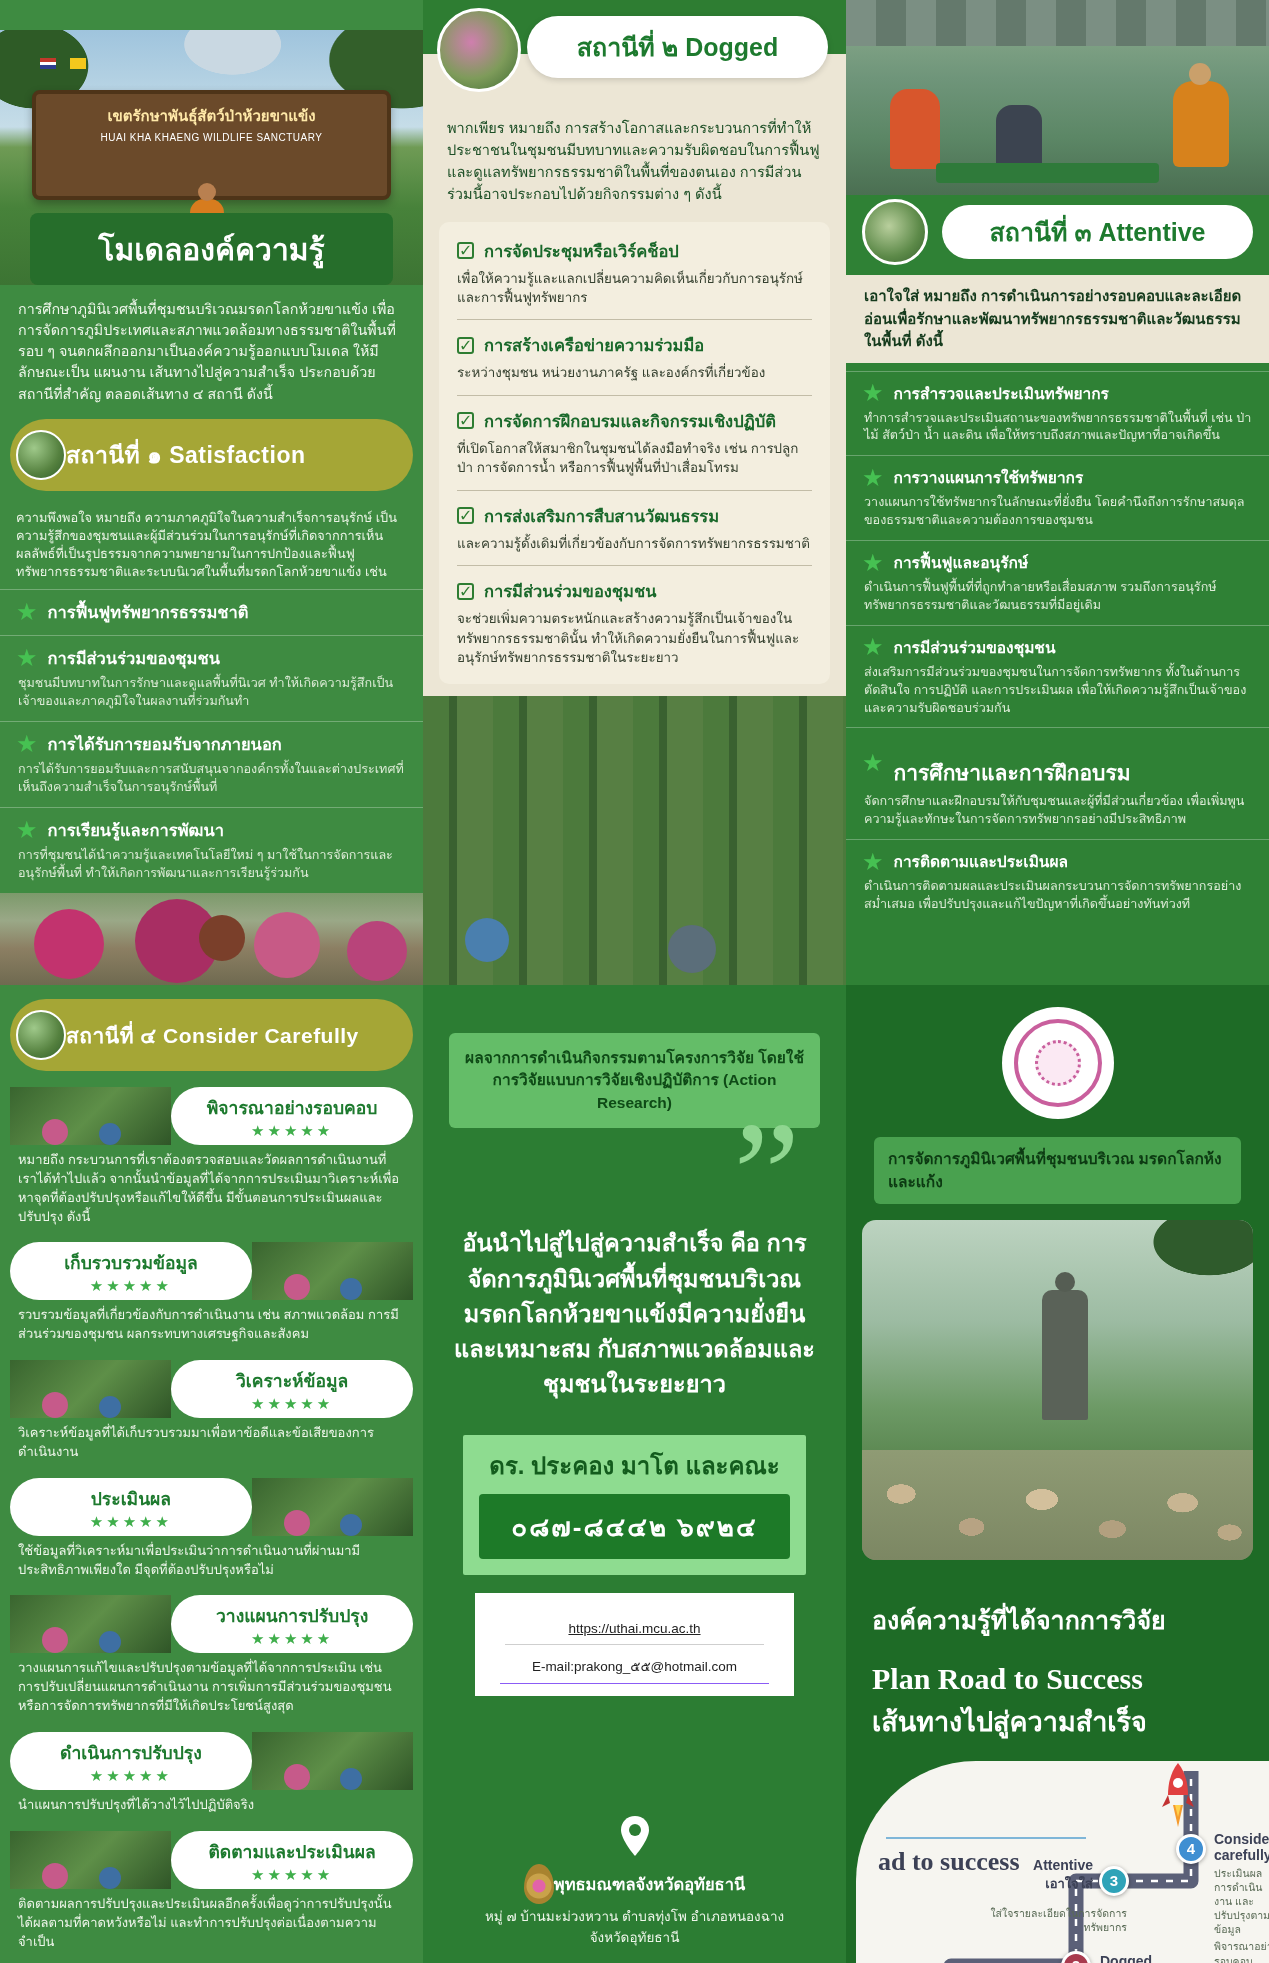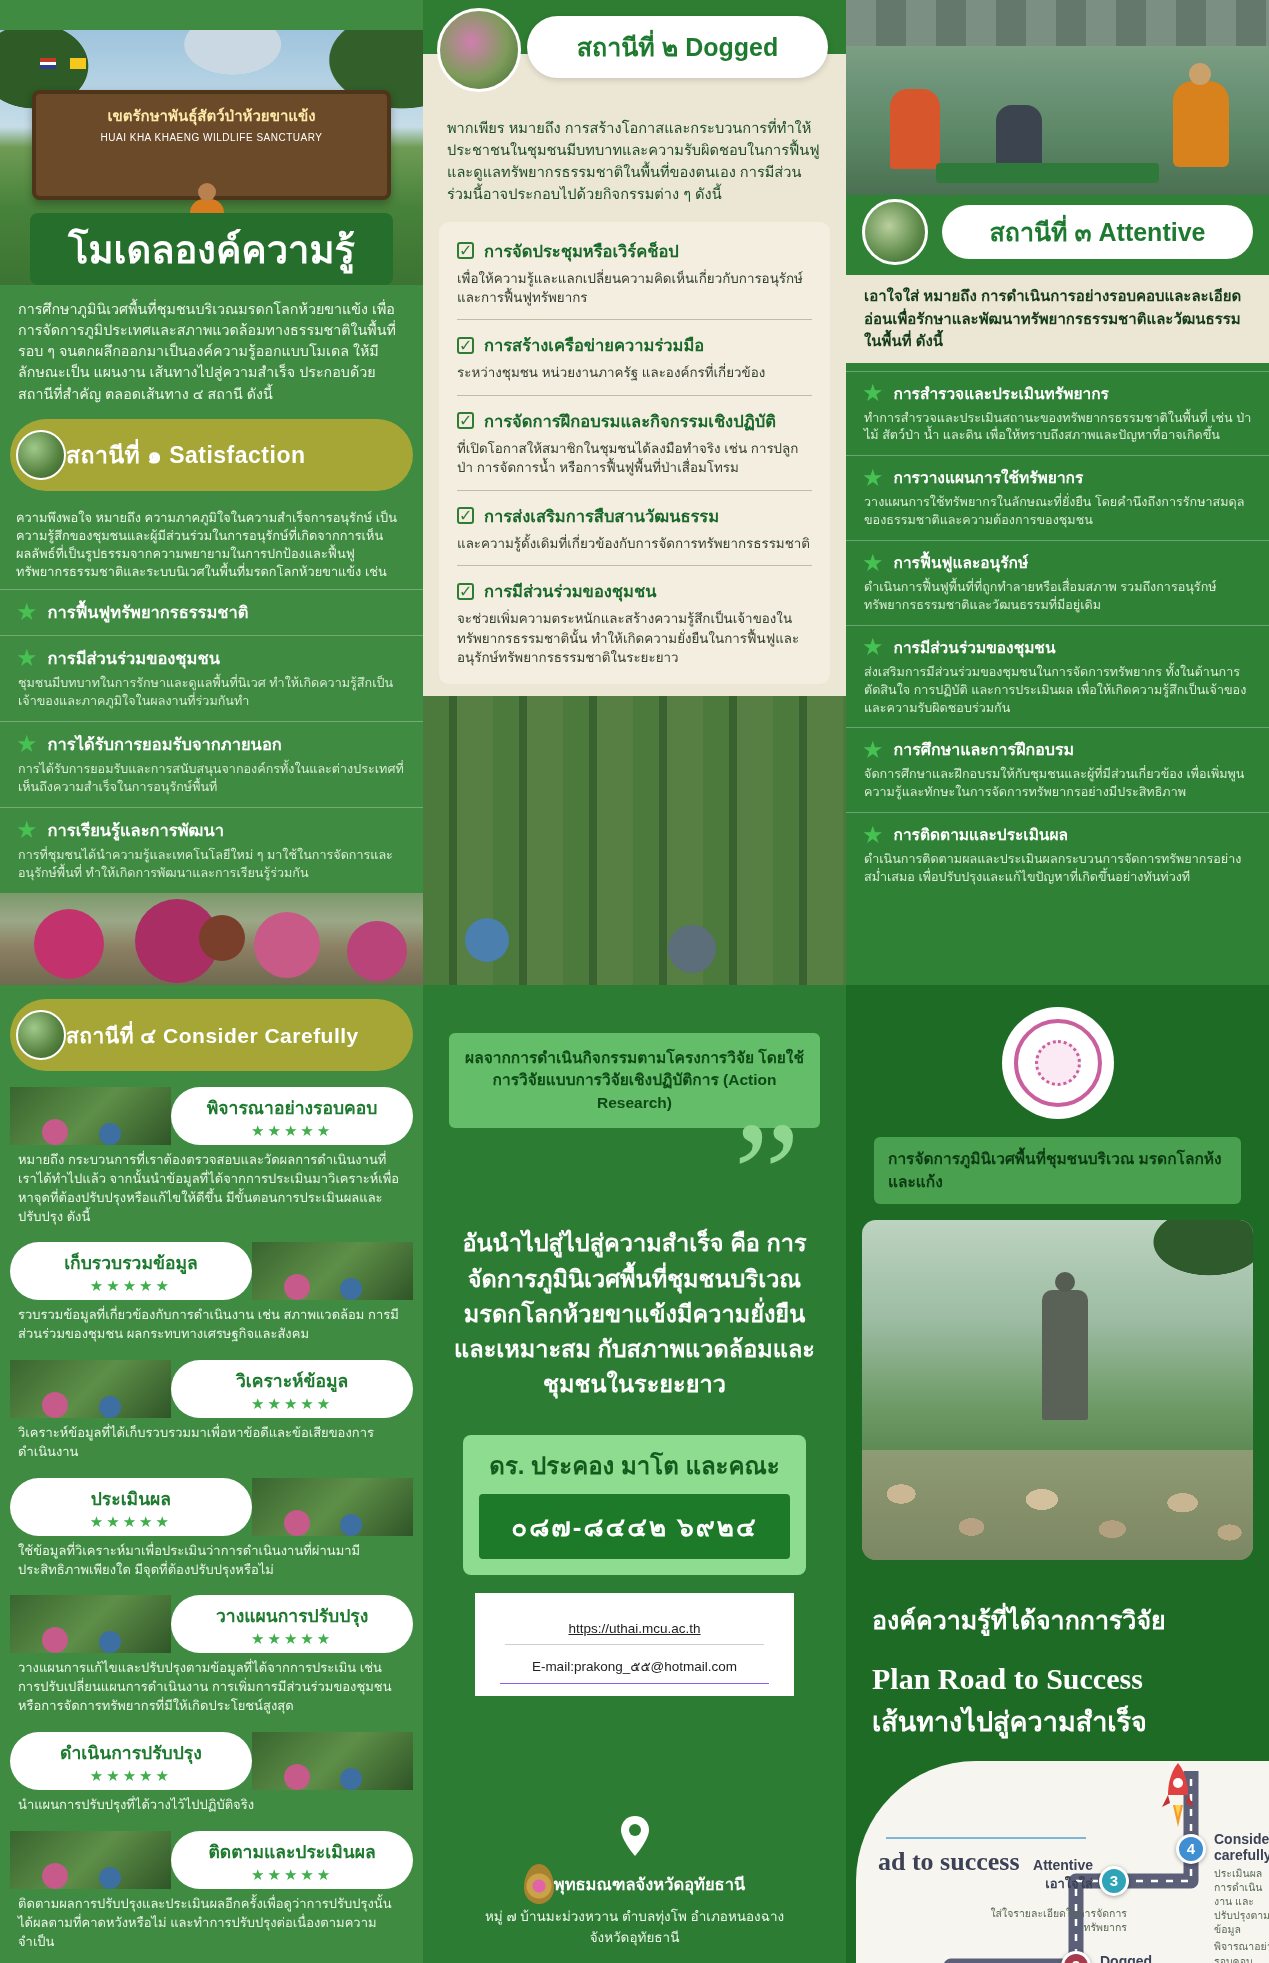--- a/index.html
+++ b/index.html
@@ -34,21 +34,21 @@
     border:4px solid #4e3418;border-radius:8px;padding:10px 6px;text-align:center;box-shadow:0 4px 8px rgba(0,0,0,.3);}
   .photo-sanct .sign .l1{color:#ffe9a8;font-weight:bold;font-size:15px;}
   .photo-sanct .sign .l2{color:#fff;font-size:10px;margin-top:4px;letter-spacing:.5px;}
   .photo-sanct .flagA,.photo-sanct .flagB{position:absolute;top:28px;width:16px;height:11px;}
   .photo-sanct .flagA{left:40px;background:linear-gradient(180deg,#c0392b 33%,#fff 33%,#fff 66%,#2d3e8f 66%);}
   .photo-sanct .flagB{left:70px;background:#f4c81d;}
   .photo-sanct .monk{position:absolute;left:190px;bottom:8px;width:34px;height:78px;border-radius:14px 14px 4px 4px;
     background:#d77c1e;}
   .photo-sanct .monk:before{content:"";position:absolute;top:-16px;left:8px;width:18px;height:18px;border-radius:50%;background:#b98050;}
   .title-box{width:86%;margin:-72px auto 0;height:72px;background:#266e2b;border-radius:8px;position:relative;z-index:2;
-    display:flex;align-items:center;justify-content:center;color:#fff;font-weight:bold;font-size:38px;flex:0 0 auto;}
+    display:flex;align-items:center;justify-content:center;color:#fff;font-weight:bold;font-size:30px;flex:0 0 auto;}
   .intro-left{padding:14px 18px 6px;color:#f0f7ec;font-size:14.3px;line-height:1.48;flex:0 0 auto;}
   .s1-intro{padding:10px 16px 8px;color:#eaf4e5;font-size:12.8px;line-height:1.42;flex:0 0 auto;}
   .photo-crowd{flex:1 1 auto;min-height:70px;position:relative;overflow:hidden;
     background:linear-gradient(180deg,#7c9a6b 0%,#9aa887 30%,#8c7f63 60%,#6f6a50 100%);}
   .photo-crowd i{position:absolute;border-radius:50%;}
   .photo-crowd .c1{left:8%;bottom:6%;width:70px;height:70px;background:#c2336e;}
   .photo-crowd .c2{left:32%;bottom:2%;width:84px;height:84px;background:#b univ;}
   .photo-crowd .c2{background:#a82e63;}
   .photo-crowd .c3{left:60%;bottom:8%;width:66px;height:66px;background:#c75a86;}
   .photo-crowd .c4{left:82%;bottom:4%;width:60px;height:60px;background:#b8447a;}
@@ -85,21 +85,21 @@
     background:repeating-linear-gradient(90deg,#4c7a3c 0 26px,#3a6130 26px 34px,#577f43 34px 70px),
                linear-gradient(180deg,#6f9b5a,#3f5f32);}
   .photo-forest:before{content:"";position:absolute;left:10%;bottom:8%;width:44px;height:44px;border-radius:50%;background:#4a7fae;}
   .photo-forest:after{content:"";position:absolute;left:58%;bottom:4%;width:48px;height:48px;border-radius:50%;background:#5b6e7a;}
 
   .mb{background:#2c7d33;}
   .note-box{margin:48px 26px 0;background:#64bd68;border-radius:6px;padding:14px 12px;text-align:center;
     color:#0e4a16;font-weight:bold;font-size:15.5px;line-height:1.45;flex:0 0 auto;}
   .bigquote{text-align:right;padding-right:46px;color:#8fd690;font-size:150px;line-height:.62;height:92px;font-family:"Liberation Serif",serif;flex:0 0 auto;}
   .mquote{color:#fff;font-weight:bold;font-size:23.5px;line-height:1.5;text-align:center;padding:6px 28px;flex:0 0 auto;}
-  .author-box{margin:26px 40px 0;background:#8edc90;border-radius:8px;padding:14px 16px 16px;text-align:center;flex:0 0 auto;}
+  .author-box{margin:26px 40px 0;background:#8edc90;border-radius:2px;padding:14px 16px 16px;text-align:center;flex:0 0 auto;}
   .author-box .an{color:#135c1d;font-weight:bold;font-size:24px;line-height:1.4;}
   .phone-box{margin-top:12px;background:#1d7a28;border-radius:4px;padding:12px 6px;color:#fff;font-weight:bold;
     font-size:26px;letter-spacing:2px;}
   .info-card{margin:18px 52px 0;background:#fff;padding:14px 16px 12px;text-align:center;flex:0 0 auto;}
   .mi-btn{background:#2f9638;color:#fff;font-weight:bold;font-size:15px;padding:13px 8px;cursor:pointer;}
   .mi-link{display:block;margin:14px auto 0;color:#222;font-size:13.5px;text-decoration:underline;padding-bottom:8px;border-bottom:1px solid #cfcfcf;width:90%;}
   .mi-mail{display:block;margin:10px auto 0;color:#222;font-size:13.5px;padding-bottom:6px;border-bottom:1px solid #8b5cf6;width:94%;}
   .pin-wrap{text-align:center;margin-top:10px;flex:0 0 auto;}
   .place-row{display:flex;align-items:center;justify-content:center;margin-top:4px;flex:0 0 auto;}
   .emblem{width:30px;height:40px;border-radius:50% 50% 50% 50%/60% 60% 40% 40%;
@@ -415,21 +415,21 @@
       <div class="star-item">
         <div class="t">
             <span class="star">★</span>
           <span style="font-size:15.5px;">การมีส่วนร่วมของชุมชน</span>
           </div>
         <div class="b">ส่งเสริมการมีส่วนร่วมของชุมชนในการจัดการทรัพยากร ทั้งในด้านการตัดสินใจ การปฏิบัติ และการประเมินผล เพื่อให้เกิดความรู้สึกเป็นเจ้าของและความรับผิดชอบร่วมกัน</div>
       </div>
       <div class="star-item">
         <div class="t">
             <span class="star">★</span>
-          <span style="font-size:16px;">การศึกษาและการฝึกอบรม</span>
+          <span style="font-size:21px;margin-top:19px;">การศึกษาและการฝึกอบรม</span>
           </div>
         <div class="b">จัดการศึกษาและฝึกอบรมให้กับชุมชนและผู้ที่มีส่วนเกี่ยวข้อง เพื่อเพิ่มพูนความรู้และทักษะในการจัดการทรัพยากรอย่างมีประสิทธิภาพ</div>
       </div>
       <div class="star-item">
         <div class="t">
             <span class="star">★</span>
           <span style="font-size:15.5px;">การติดตามและประเมินผล</span>
           </div>
         <div class="b">ดำเนินการติดตามผลและประเมินผลกระบวนการจัดการทรัพยากรอย่างสม่ำเสมอ เพื่อปรับปรุงและแก้ไขปัญหาที่เกิดขึ้นอย่างทันท่วงที</div>
       </div>

